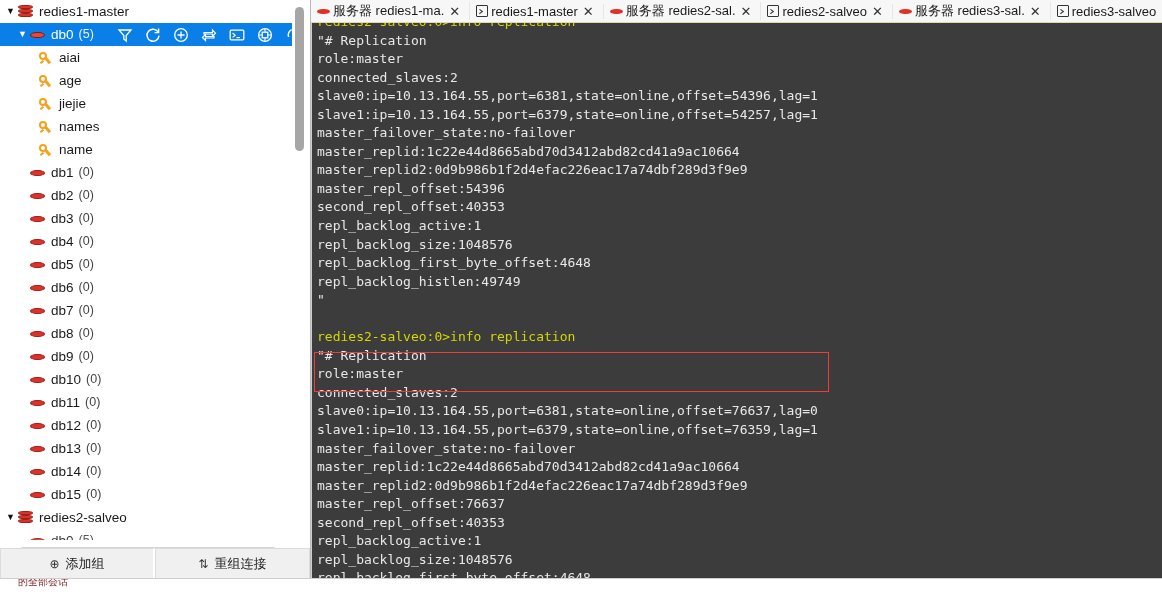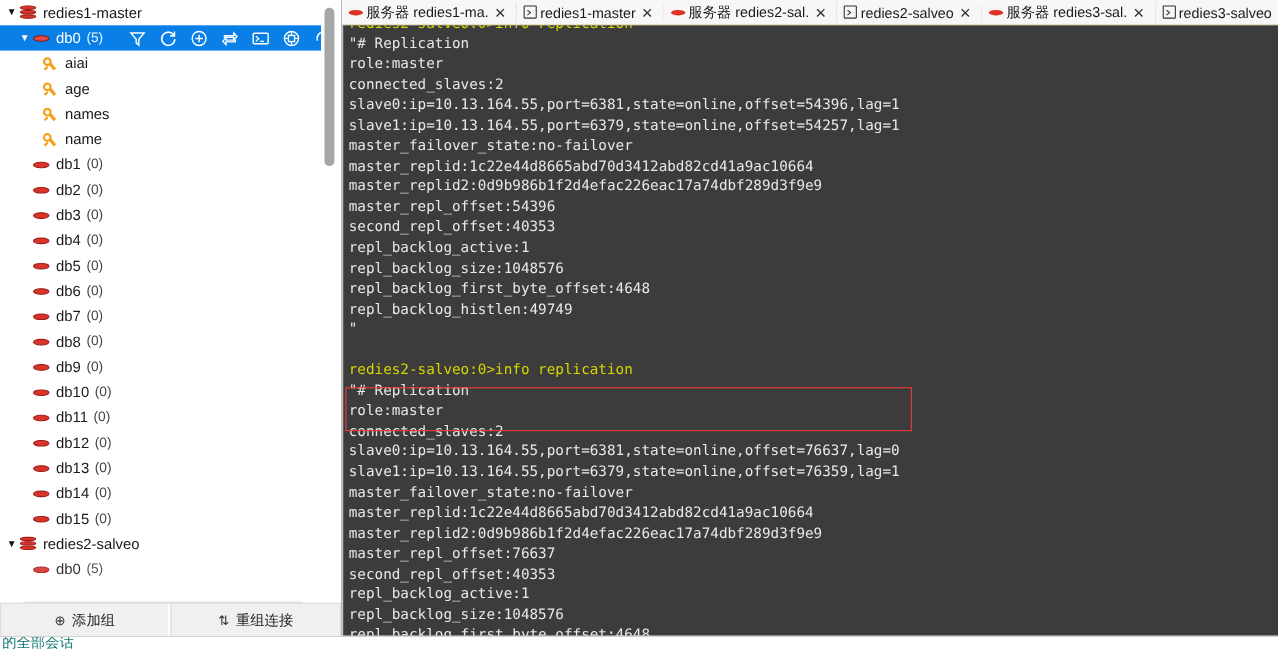--- a/index.html
+++ b/index.html
@@ -320,24 +320,24 @@
     left: 0; bottom: 0;
     width: 1162px;
     height: 23px;
     background: #ffffff;
     border-top: 1px solid #cdcdcd;
     box-sizing: border-box;
     overflow: hidden;
   }
   #status-text {
     position: absolute;
-    left: 2px;
+    left: 18px;
     top: -4px;
-    font-size: 13px;
-    color: #0f766e;
+    font-size: 10px;
+    color: #7f1d1d;
     white-space: nowrap;
   }
   #hscroll-track {
     position: absolute;
     left: 0; bottom: 23px;
     width: 311px; height: 9px;
     background: #ffffff;
   }
   #hscroll-thumb {
     position: absolute;
@@ -431,20 +431,28 @@
             </span>
             <span class="row-label">aiai</span>
           </div>
           <div class="tree-row indent-2">
             <span class="icon-key">
               <span class="ring"></span>
               <span class="shaft"></span>
               <span class="tooth"></span>
             </span>
             <span class="row-label">age</span>
+          </div>
+          <div class="tree-row indent-2">
+            <span class="icon-key">
+              <span class="ring"></span>
+              <span class="shaft"></span>
+              <span class="tooth"></span>
+            </span>
+            <span class="row-label">jiejie</span>
           </div>
           <div class="tree-row indent-2">
             <span class="icon-key">
               <span class="ring"></span>
               <span class="shaft"></span>
               <span class="tooth"></span>
             </span>
             <span class="row-label">names</span>
           </div>
           <div class="tree-row indent-2">

